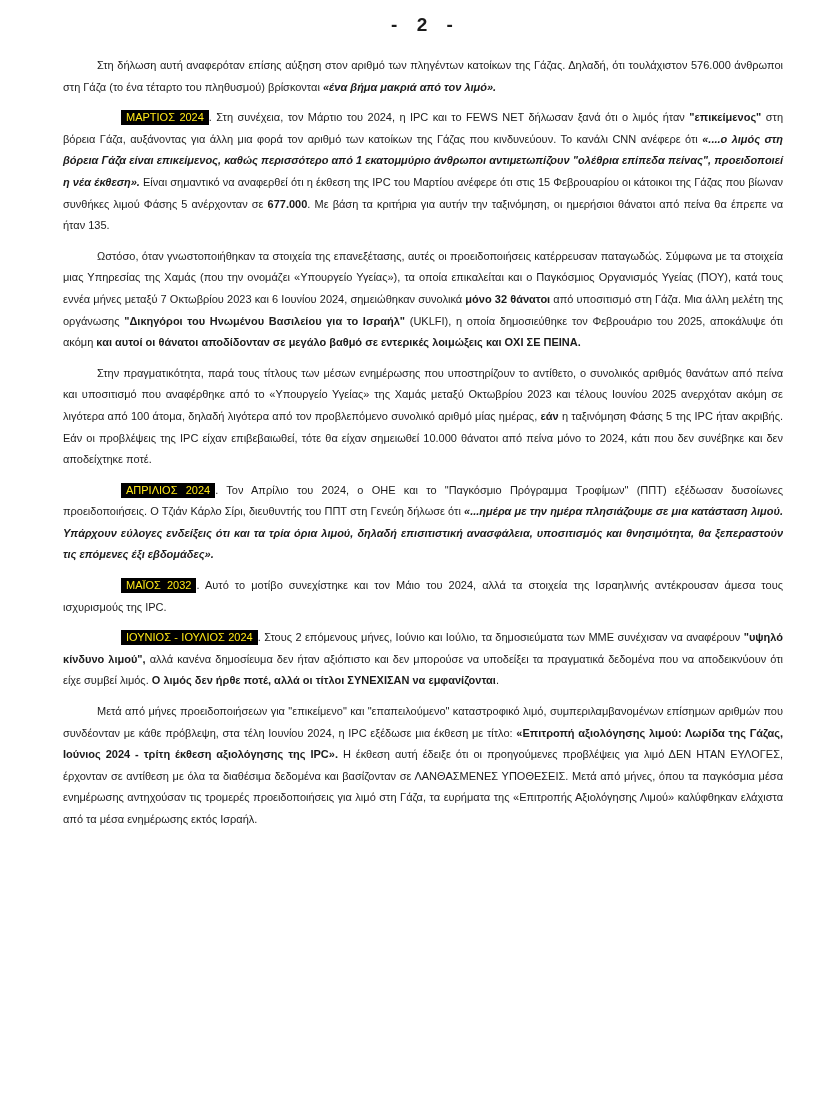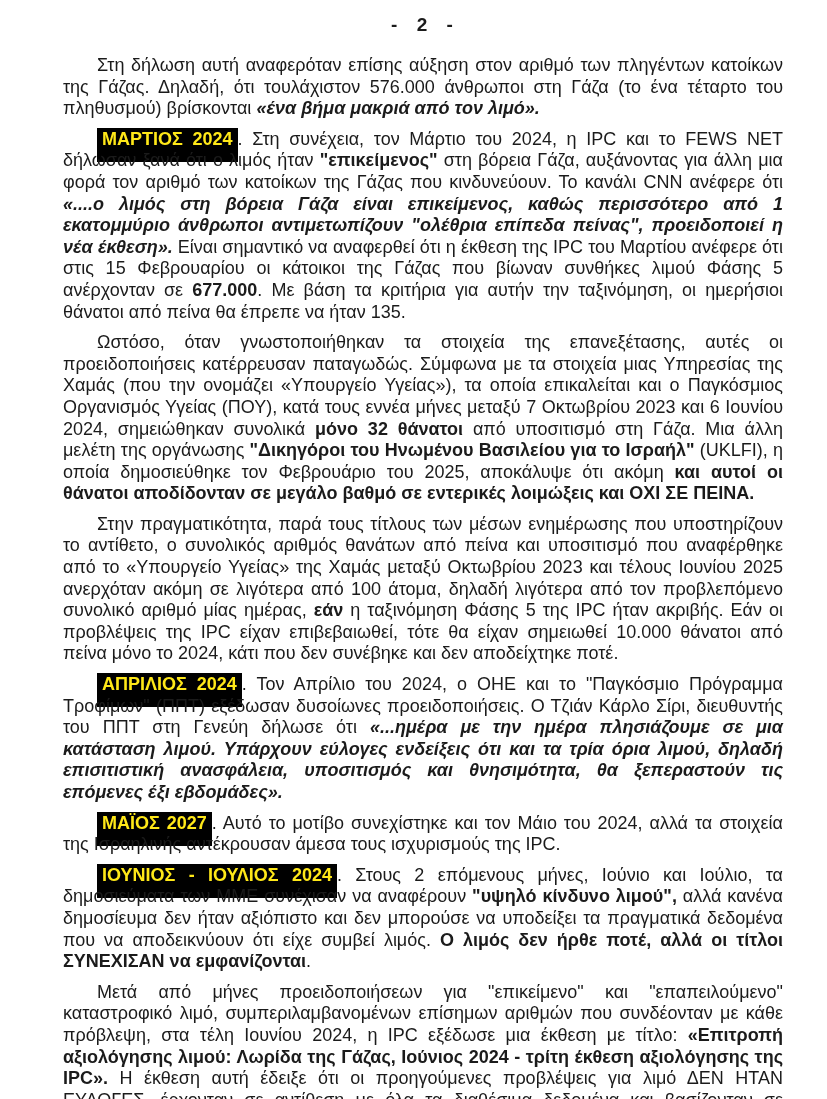--- a/index.html
+++ b/index.html
@@ -24,44 +24,45 @@
   .page-number {
     text-align: center;
     font-weight: bold;
     font-size: 19px;
     letter-spacing: 2px;
     word-spacing: 10px;
     margin: 0 0 19px 0;
   }
   .doc-body p.para {
     margin: 0 0 9px 0;
-    font-size: 18px;
+    font-size: 11px;
     line-height: 21.6px;
     text-align: justify;
     text-indent: 34px;
   }
   .run-n  { font-weight: normal; }
   .run-b  { font-weight: bold; }
   .run-bi { font-weight: bold; font-style: italic; }
   .run-bu { font-weight: bold; }
   .run-hl {
     background: var(--hl-bg, #000000);
     color: var(--hl-fg, #ffe818);
-    font-weight: bold;
-    padding: 1px 5px 13px 5px;
+    font-weight: normal;
+    padding: 1px 5px 2px 5px;
+    margin-left: 24px;
   }
 </style>
 </head>
 <body>
 
 <div class="page">
   <div class="page-number">- 2 -</div>
   <div class="doc-body">
       <p class="para"><span class="run-n">Στη δήλωση αυτή αναφερόταν επίσης αύξηση στον αριθμό των πληγέντων κατοίκων της Γάζας. Δηλαδή, ότι τουλάχιστον 576.000 άνθρωποι στη Γάζα (το ένα τέταρτο του πληθυσμού) βρίσκονται </span><span class="run-bi">«ένα βήμα μακριά από τον λιμό».</span></p>
       <p class="para"><span class="run-hl">ΜΑΡΤΙΟΣ 2024</span><span class="run-n">. Στη συνέχεια, τον Μάρτιο του 2024, η IPC και το FEWS NET δήλωσαν ξανά ότι ο λιμός ήταν </span><span class="run-b">"επικείμενος"</span><span class="run-n"> στη βόρεια Γάζα, αυξάνοντας για άλλη μια φορά τον αριθμό των κατοίκων της Γάζας που κινδυνεύουν. Το κανάλι CNN ανέφερε ότι </span><span class="run-bi">«....ο λιμός στη βόρεια Γάζα είναι επικείμενος, καθώς περισσότερο από 1 εκατομμύριο άνθρωποι αντιμετωπίζουν "ολέθρια επίπεδα πείνας", προειδοποιεί η νέα έκθεση».</span><span class="run-n"> Είναι σημαντικό να αναφερθεί ότι η έκθεση της IPC του Μαρτίου ανέφερε ότι στις 15 Φεβρουαρίου οι κάτοικοι της Γάζας που βίωναν συνθήκες λιμού Φάσης 5 ανέρχονταν σε </span><span class="run-b">677.000</span><span class="run-n">. Με βάση τα κριτήρια για αυτήν την ταξινόμηση, οι ημερήσιοι θάνατοι από πείνα θα έπρεπε να ήταν 135.</span></p>
       <p class="para"><span class="run-n">Ωστόσο, όταν γνωστοποιήθηκαν τα στοιχεία της επανεξέτασης, αυτές οι προειδοποιήσεις κατέρρευσαν παταγωδώς. Σύμφωνα με τα στοιχεία μιας Υπηρεσίας της Χαμάς (που την ονομάζει «Υπουργείο Υγείας»), τα οποία επικαλείται και ο Παγκόσμιος Οργανισμός Υγείας (ΠΟΥ), κατά τους εννέα μήνες μεταξύ 7 Οκτωβρίου 2023 και 6 Ιουνίου 2024, σημειώθηκαν συνολικά </span><span class="run-b">μόνο 32 θάνατοι</span><span class="run-n"> από υποσιτισμό στη Γάζα. Μια άλλη μελέτη της οργάνωσης </span><span class="run-b">"Δικηγόροι του Ηνωμένου Βασιλείου για το Ισραήλ"</span><span class="run-n"> (UKLFI), η οποία δημοσιεύθηκε τον Φεβρουάριο του 2025, αποκάλυψε ότι ακόμη </span><span class="run-b">και αυτοί οι θάνατοι αποδίδονταν σε μεγάλο βαθμό σε εντερικές λοιμώξεις και ΟΧΙ ΣΕ ΠΕΙΝΑ.</span></p>
       <p class="para"><span class="run-n">Στην πραγματικότητα, παρά τους τίτλους των μέσων ενημέρωσης που υποστηρίζουν το αντίθετο, ο συνολικός αριθμός θανάτων από πείνα και υποσιτισμό που αναφέρθηκε από το «Υπουργείο Υγείας» της Χαμάς μεταξύ Οκτωβρίου 2023 και τέλους Ιουνίου 2025 ανερχόταν ακόμη σε λιγότερα από 100 άτομα, δηλαδή λιγότερα από τον προβλεπόμενο συνολικό αριθμό μίας ημέρας, </span><span class="run-bu">εάν</span><span class="run-n"> η ταξινόμηση Φάσης 5 της IPC ήταν ακριβής. Εάν οι προβλέψεις της IPC είχαν επιβεβαιωθεί, τότε θα είχαν σημειωθεί 10.000 θάνατοι από πείνα μόνο το 2024, κάτι που δεν συνέβηκε και δεν αποδείχτηκε ποτέ.</span></p>
       <p class="para"><span class="run-hl">ΑΠΡΙΛΙΟΣ 2024</span><span class="run-n">. Τον Απρίλιο του 2024, ο ΟΗΕ και το "Παγκόσμιο Πρόγραμμα Τροφίμων" (ΠΠΤ) εξέδωσαν δυσοίωνες προειδοποιήσεις.  Ο Τζιάν Κάρλο Σίρι, διευθυντής του ΠΠΤ στη Γενεύη δήλωσε ότι </span><span class="run-bi">«...ημέρα με την ημέρα πλησιάζουμε σε μια κατάσταση λιμού. Υπάρχουν εύλογες ενδείξεις ότι και τα τρία όρια λιμού, δηλαδή επισιτιστική ανασφάλεια, υποσιτισμός και θνησιμότητα, θα ξεπεραστούν τις επόμενες έξι εβδομάδες».</span></p>
-      <p class="para"><span class="run-hl">ΜΑΪΟΣ 2027</span><span class="run-n">. Αυτό το μοτίβο συνεχίστηκε και τον Μάιο του 2024, αλλά τα στοιχεία  της Ισραηλινής αντέκρουσαν άμεσα τους ισχυρισμούς της IPC.</span></p>
+      <p class="para"><span class="run-hl">ΜΑΪΟΣ 2032</span><span class="run-n">. Αυτό το μοτίβο συνεχίστηκε και τον Μάιο του 2024, αλλά τα στοιχεία  της Ισραηλινής αντέκρουσαν άμεσα τους ισχυρισμούς της IPC.</span></p>
       <p class="para"><span class="run-hl">ΙΟΥΝΙΟΣ - ΙΟΥΛΙΟΣ 2024</span><span class="run-n">. Στους 2 επόμενους μήνες, Ιούνιο και Ιούλιο, τα δημοσιεύματα των ΜΜΕ συνέχισαν να αναφέρουν </span><span class="run-b">"υψηλό κίνδυνο λιμού",</span><span class="run-n"> αλλά κανένα δημοσίευμα δεν ήταν αξιόπιστο και δεν μπορούσε να υποδείξει τα πραγματικά δεδομένα που να αποδεικνύουν ότι είχε συμβεί λιμός. </span><span class="run-b">Ο λιμός δεν ήρθε ποτέ, αλλά οι τίτλοι ΣΥΝΕΧΙΣΑΝ να εμφανίζονται</span><span class="run-n">.</span></p>
       <p class="para"><span class="run-n">Μετά από μήνες προειδοποιήσεων για "επικείμενο" και "επαπειλούμενο" καταστροφικό λιμό, συμπεριλαμβανομένων επίσημων αριθμών που συνδέονταν με κάθε πρόβλεψη, στα τέλη Ιουνίου 2024, η IPC εξέδωσε μια έκθεση με τίτλο: </span><span class="run-b">«Επιτροπή αξιολόγησης λιμού: Λωρίδα της Γάζας, Ιούνιος 2024 - τρίτη έκθεση αξιολόγησης της IPC».</span><span class="run-n"> Η έκθεση αυτή έδειξε ότι οι προηγούμενες προβλέψεις για λιμό ΔΕΝ ΗΤΑΝ ΕΥΛΟΓΕΣ, έρχονταν σε αντίθεση με όλα τα διαθέσιμα δεδομένα και βασίζονταν σε ΛΑΝΘΑΣΜΕΝΕΣ ΥΠΟΘΕΣΕΙΣ. Μετά από μήνες, όπου τα παγκόσμια μέσα ενημέρωσης αντηχούσαν τις τρομερές προειδοποιήσεις για λιμό στη Γάζα, τα ευρήματα της «Επιτροπής Αξιολόγησης Λιμού» καλύφθηκαν ελάχιστα από τα μέσα ενημέρωσης εκτός Ισραήλ.</span></p>
     </div>
 </div>
 
 </body></html>

